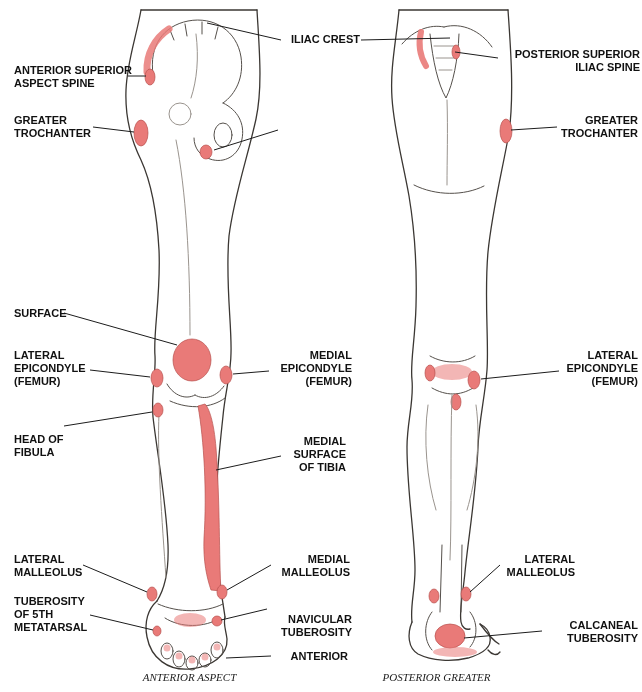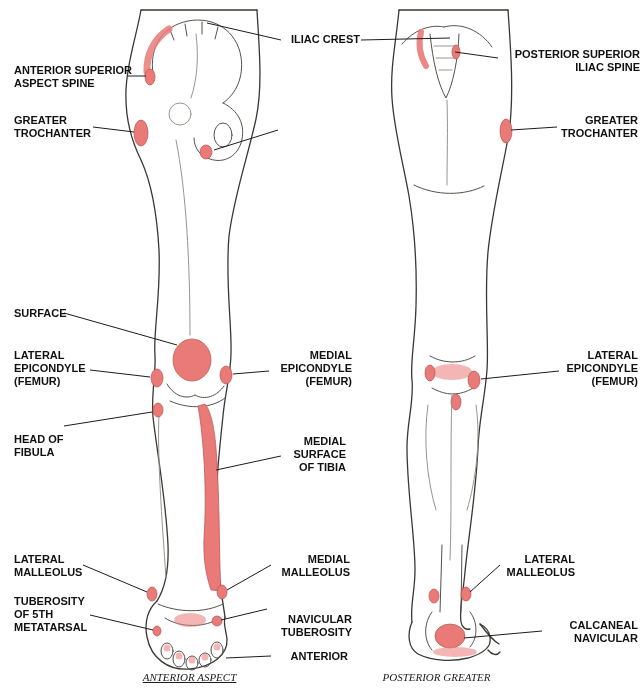--- a/index.html
+++ b/index.html
@@ -172,19 +172,19 @@
   <div class="label ta-c" style="left:274px; top:553px; width:76px;">MEDIAL
 MALLEOLUS</div>
   <div class="label ta-c" style="left:503px; top:553px; width:72px;">LATERAL
 MALLEOLUS</div>
   <div class="label" style="left:14px;  top:595px; width:86px;">TUBEROSITY
 OF 5TH
 METATARSAL</div>
   <div class="label ta-c" style="left:270px; top:597px; width:82px;margin-top:16px;">NAVICULAR
 TUBEROSITY</div>
   <div class="label ta-r" style="left:545px; top:619px; width:93px;">CALCANEAL
-NAVICULAR</div>
+TUBEROSITY</div>
   <div class="label ta-c" style="left:274px; top:650px; width:74px;">ANTERIOR</div>
 
-  <div class="caption" style="left:132px; top:671px; width:115px;text-decoration:underline;">ANTERIOR ASPECT</div>
+  <div class="caption" style="left:132px; top:671px; width:115px;">ANTERIOR ASPECT</div>
   <div class="caption" style="left:374px; top:671px; width:125px;">POSTERIOR GREATER</div>
 
 </div>
 
 </body></html>

